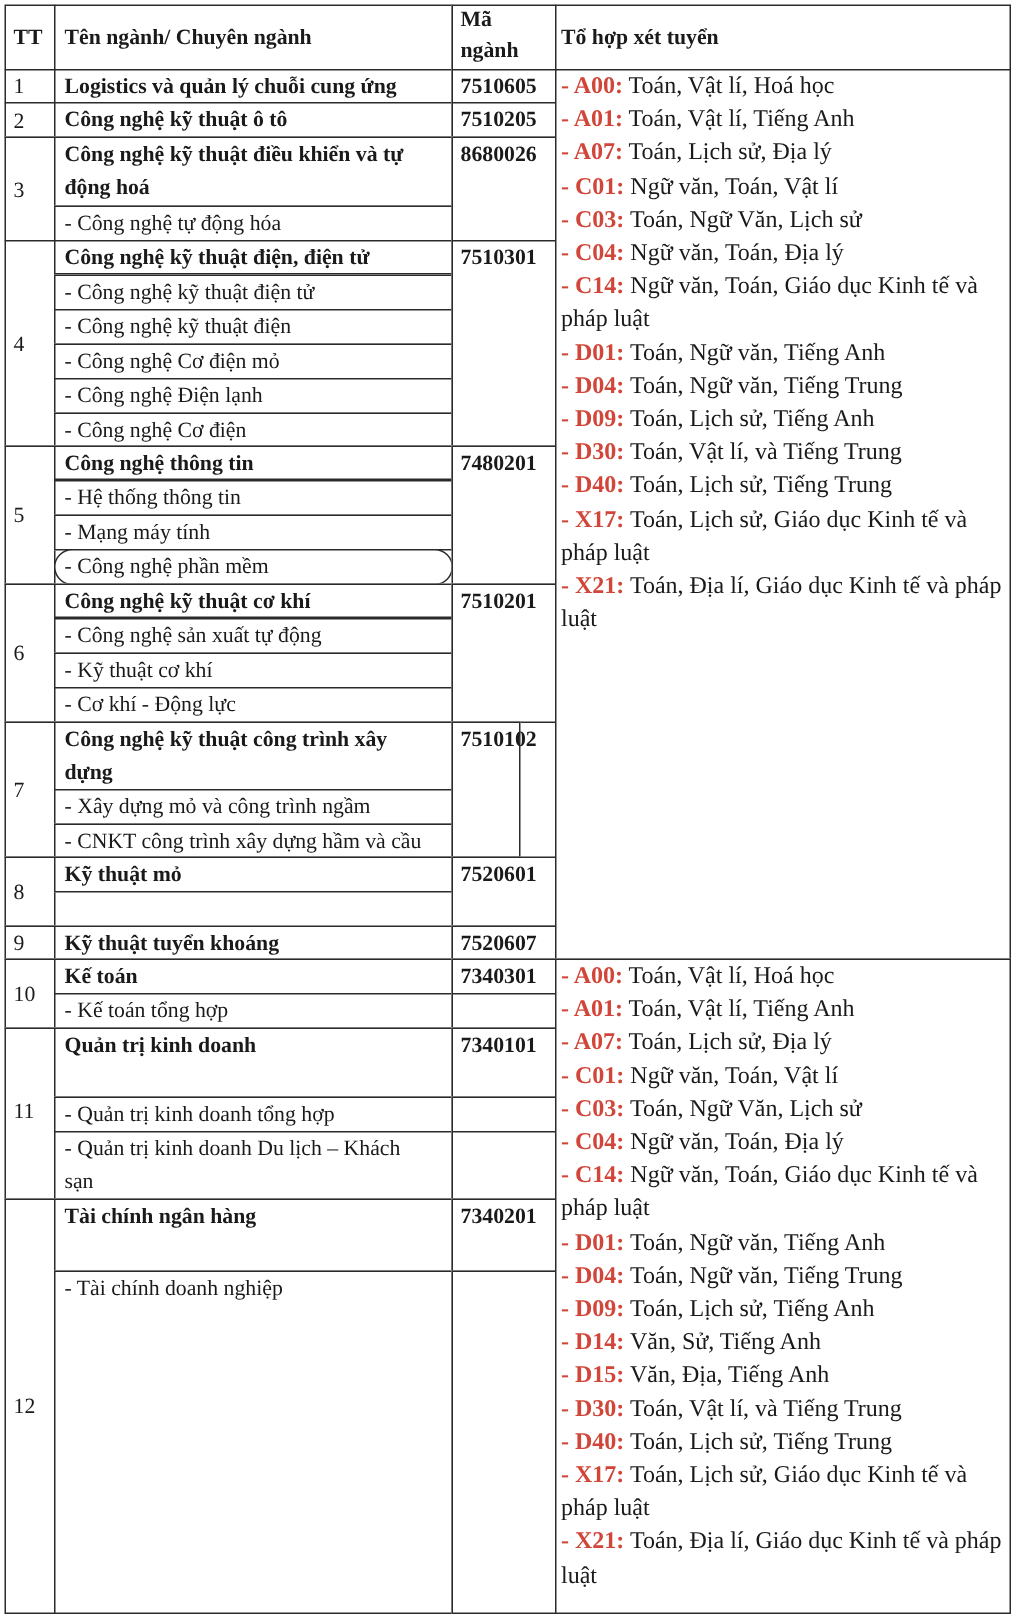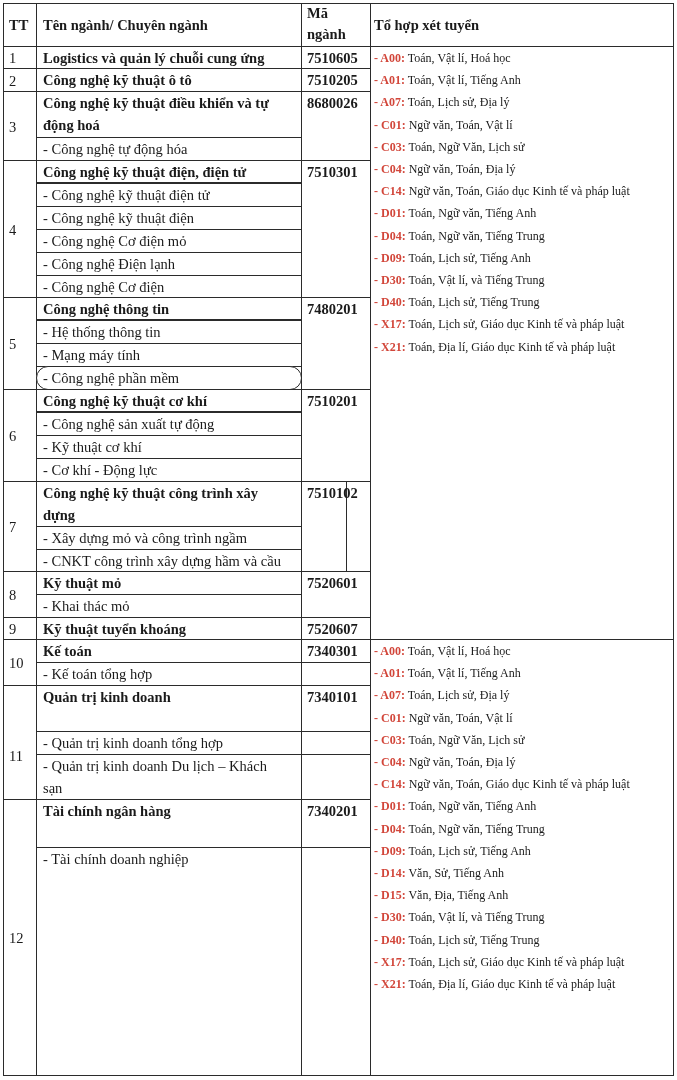--- a/index.html
+++ b/index.html
@@ -3,21 +3,21 @@
 <meta charset="utf-8">
 <style>
   html, body { margin: 0; padding: 0; background: #ffffff; }
   body { width: 677px; height: 1080px; position: relative; overflow: hidden;
          font-family: "Liberation Serif", "DejaVu Serif", serif; color: #1a1a1a; }
   .tbl { position: absolute; left: 3px; top: 3px; width: 670px; height: 1072px; }
   .cell { position: absolute; box-sizing: border-box; border: 1px solid #2b2b2b; background: #fff; }
   .txt { position: absolute; font-size: 14.5px; line-height: 22px; white-space: nowrap; }
   .b { font-weight: bold; }
   .hdr { font-weight: bold; font-size: 14.5px; }
-  .combo { position: absolute; left: 3px; right: 4px; font-size: 12px; line-height: 22.2px; white-space: normal; }
+  .combo { position: absolute; left: 3px; right: 4px; font-size: 16px; line-height: 22.2px; white-space: normal; }
   .combo .line { display: block; }
   .code { color: #d2463a; font-weight: bold; }
 </style>
 </head>
 <body>
 
 <div class="tbl" id="tbl">
     <div class="cell" style="left: 0px; top: 0px; width: 34px; height: 44px;">
       <span class="txt hdr" style="left: 5px; top: 10px;">TT</span>
     </div>
@@ -137,23 +137,20 @@
     </div>
     <div class="cell" style="left: 298px; top: 478px; width: 46px; height: 91px;">
       <span class="txt b" style="left: 5px; top: 0px;">7510102</span>
     </div>
     <div class="cell" style="left: 0px; top: 568px; width: 34px; height: 47px;">
       <span class="txt " style="left: 5px; top: 12px;">8</span>
     </div>
     <div class="cell" style="left: 33px; top: 568px; width: 266px; height: 24px;">
       <span class="txt b" style="left: 6px; top: 0px;">Kỹ thuật mỏ</span>
     </div>
-    <div class="cell" style="left: 33px; top: 591px; width: 266px; height: 24px;">
-      <span class="txt " style="left: 6px; top: 0px;">- Khai thác mỏ</span>
-    </div>
     <div class="cell" style="left: 298px; top: 568px; width: 70px; height: 47px;">
       <span class="txt b" style="left: 5px; top: 0px;">7520601</span>
     </div>
     <div class="cell" style="left: 0px; top: 614px; width: 34px; height: 23px;">
       <span class="txt " style="left: 5px; top: 0px;">9</span>
     </div>
     <div class="cell" style="left: 33px; top: 614px; width: 266px; height: 23px;">
       <span class="txt b" style="left: 6px; top: 0px;">Kỹ thuật tuyển khoáng</span>
     </div>
     <div class="cell" style="left: 298px; top: 614px; width: 70px; height: 23px;">
@@ -166,21 +163,21 @@
       <span class="txt b" style="left: 6px; top: 0px;">Kế toán</span>
     </div>
     <div class="cell" style="left: 33px; top: 659px; width: 266px; height: 24px;">
       <span class="txt " style="left: 6px; top: 0px;">- Kế toán tổng hợp</span>
     </div>
     <div class="cell" style="left: 298px; top: 636px; width: 70px; height: 24px;">
       <span class="txt b" style="left: 5px; top: 0px;">7340301</span>
     </div>
     <div class="cell" style="left: 298px; top: 659px; width: 70px; height: 24px;"></div>
     <div class="cell" style="left: 0px; top: 682px; width: 34px; height: 115px;">
-      <span class="txt " style="left: 5px; top: 59px;">11</span>
+      <span class="txt " style="left: 5px; top: 44px;">11</span>
     </div>
     <div class="cell" style="left: 33px; top: 682px; width: 266px; height: 47px;">
       <span class="txt b" style="left: 6px; top: 0px;">Quản trị kinh doanh</span>
     </div>
     <div class="cell" style="left: 33px; top: 728px; width: 266px; height: 24px;">
       <span class="txt " style="left: 6px; top: 0px;">- Quản trị kinh doanh tổng hợp</span>
     </div>
     <div class="cell" style="left: 33px; top: 751px; width: 266px; height: 46px;">
       <span class="txt " style="left: 6px; top: 0px;">- Quản trị kinh doanh Du lịch – Khách</span>
       <span class="txt " style="left: 6px; top: 22px;">sạn</span>

